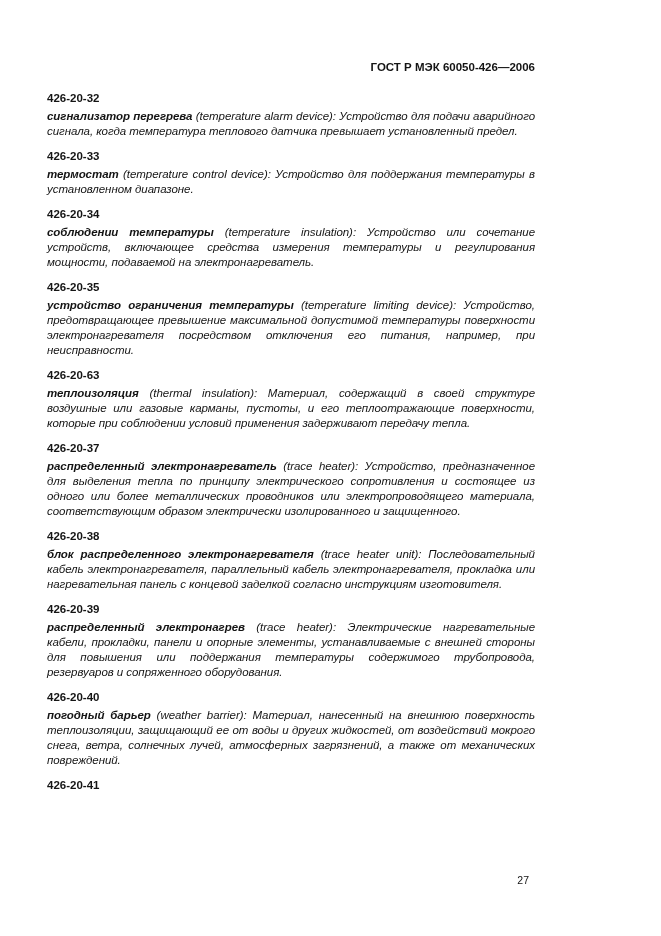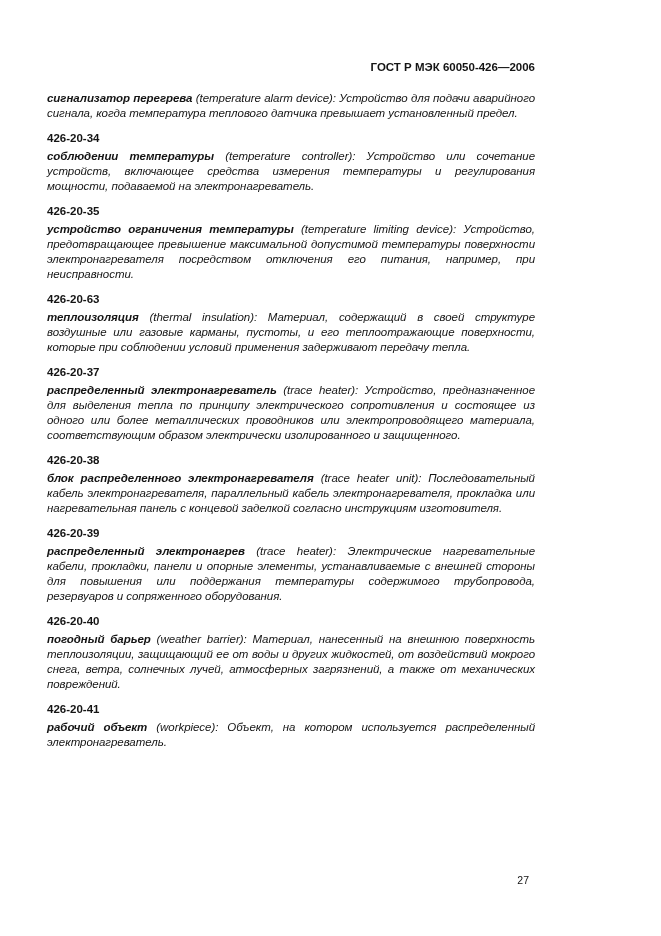--- a/index.html
+++ b/index.html
@@ -53,27 +53,32 @@
 </style>
 </head>
 <body>
 
 <div class="sheet">
   <div class="content">
 
     <div class="doc-header">ГОСТ Р МЭК 60050-426—2006</div>
 
     <div class="entry">
+      <div class="entry-number">426-20-32</div>
       <p class="entry-def"><span class="term">сигнализатор перегрева</span> <span>(temperature alarm device):</span> <span>Устройство для подачи аварийного сигнала, когда температура теплового датчика превышает установленный предел.</span></p>
     </div>
 
+    <div class="entry">
+      <div class="entry-number">426-20-33</div>
+      <p class="entry-def"><span class="term">термостат</span> <span>(temperature control device):</span> <span>Устройство для поддержания температуры в установленном диапазоне.</span></p>
+    </div>
 
     <div class="entry">
       <div class="entry-number">426-20-34</div>
-      <p class="entry-def"><span class="term">соблюдении температуры</span> <span>(temperature controller):</span> <span>Устройство или сочетание устройств, включающее средства измерения температуры и регулирования мощности, подаваемой на электронагреватель.</span></p>
+      <p class="entry-def"><span class="term">соблюдении температуры</span> <span>(temperature insulation):</span> <span>Устройство или сочетание устройств, включающее средства измерения температуры и регулирования мощности, подаваемой на электронагреватель.</span></p>
     </div>
 
     <div class="entry">
       <div class="entry-number">426-20-35</div>
       <p class="entry-def"><span class="term">устройство ограничения температуры</span> <span>(temperature limiting device):</span> <span>Устройство, предотвращающее превышение максимальной допустимой температуры поверхности электронагревателя посредством отключения его питания, например, при неисправности.</span></p>
     </div>
 
     <div class="entry">
       <div class="entry-number">426-20-63</div>
       <p class="entry-def"><span class="term">теплоизоляция</span> <span>(thermal insulation):</span> <span>Материал, содержащий в своей структуре воздушные или газовые карманы, пустоты, и его теплоотражающие поверхности, которые при соблюдении условий применения задерживают передачу тепла.</span></p>
@@ -94,19 +99,18 @@
       <p class="entry-def"><span class="term">распределенный электронагрев</span> <span>(trace heater):</span> <span>Электрические нагревательные кабели, прокладки, панели и опорные элементы, устанавливаемые с внешней стороны для повышения или поддержания температуры содержимого трубопровода, резервуаров и сопряженного оборудования.</span></p>
     </div>
 
     <div class="entry">
       <div class="entry-number">426-20-40</div>
       <p class="entry-def"><span class="term">погодный барьер</span> <span>(weather barrier):</span> <span>Материал, нанесенный на внешнюю поверхность теплоизоляции, защищающий ее от воды и других жидкостей, от воздействий мокрого снега, ветра, солнечных лучей, атмосферных загрязнений, а также от механических повреждений.</span></p>
     </div>
 
     <div class="entry">
       <div class="entry-number">426-20-41</div>
-      <p class="entry-def"><span class="term">рабочий объект</span> <span>(workpiece):</span> <span>Объект, на котором используется распределенный электронагреватель.</span></p>
     </div>
 
   </div>
 
   <div class="page-num">27</div>
 </div>
 
 </body></html>

